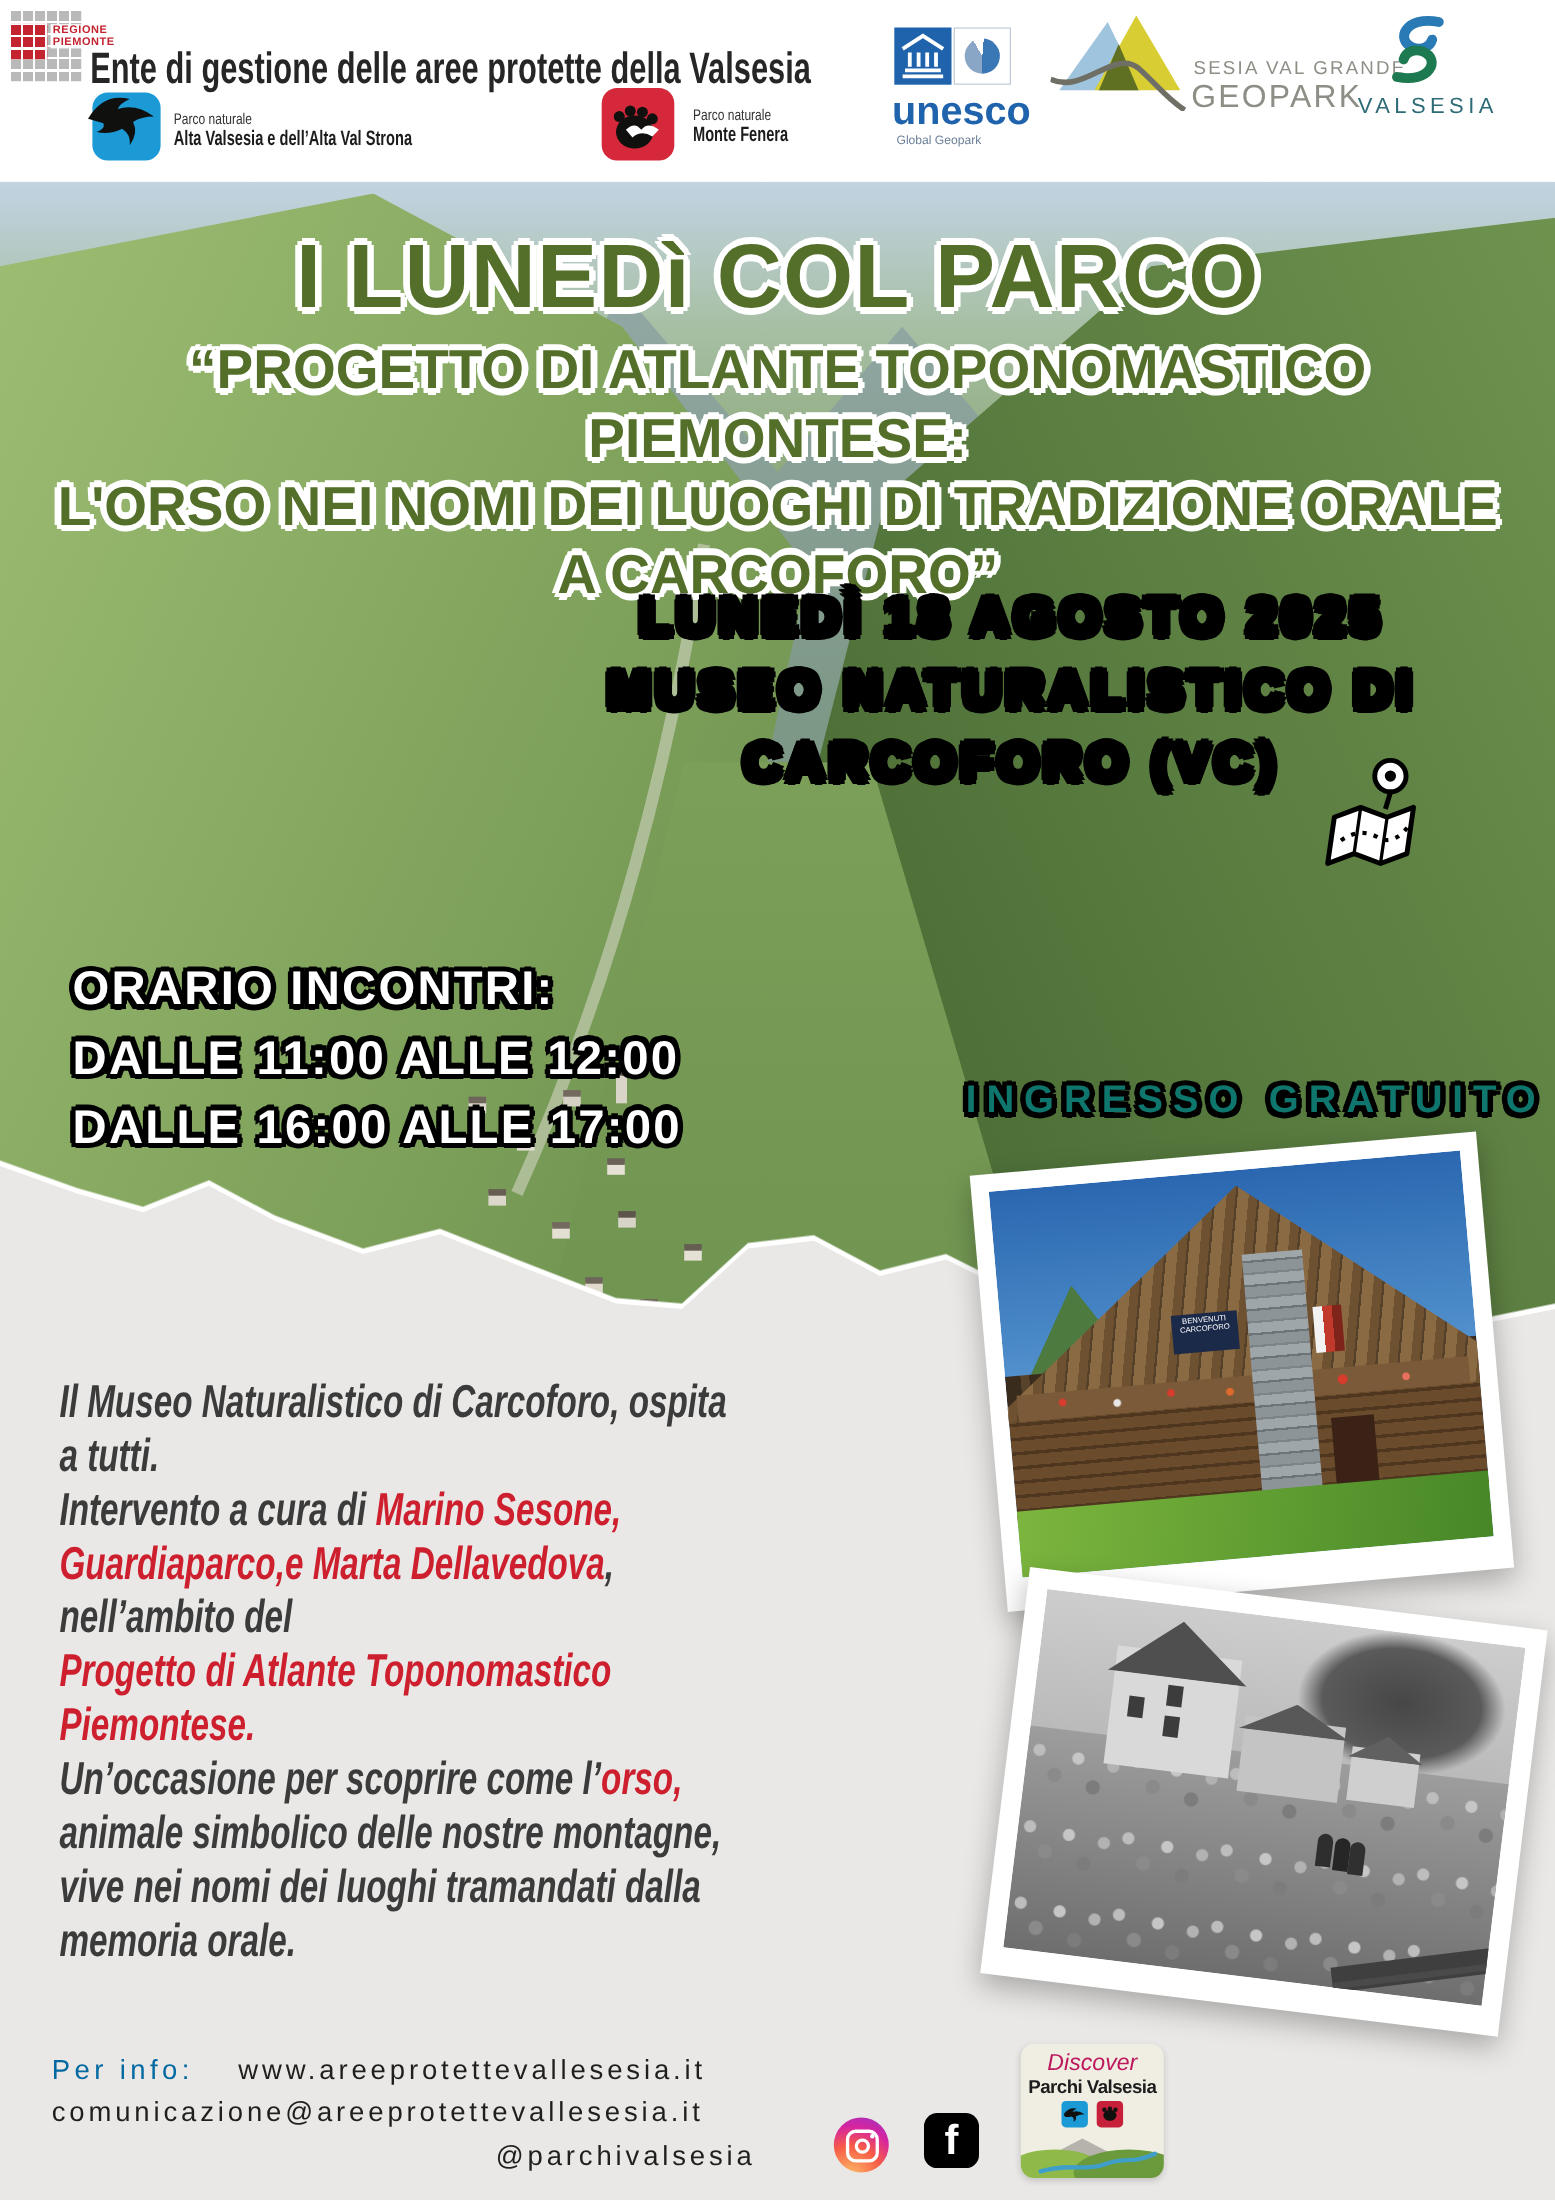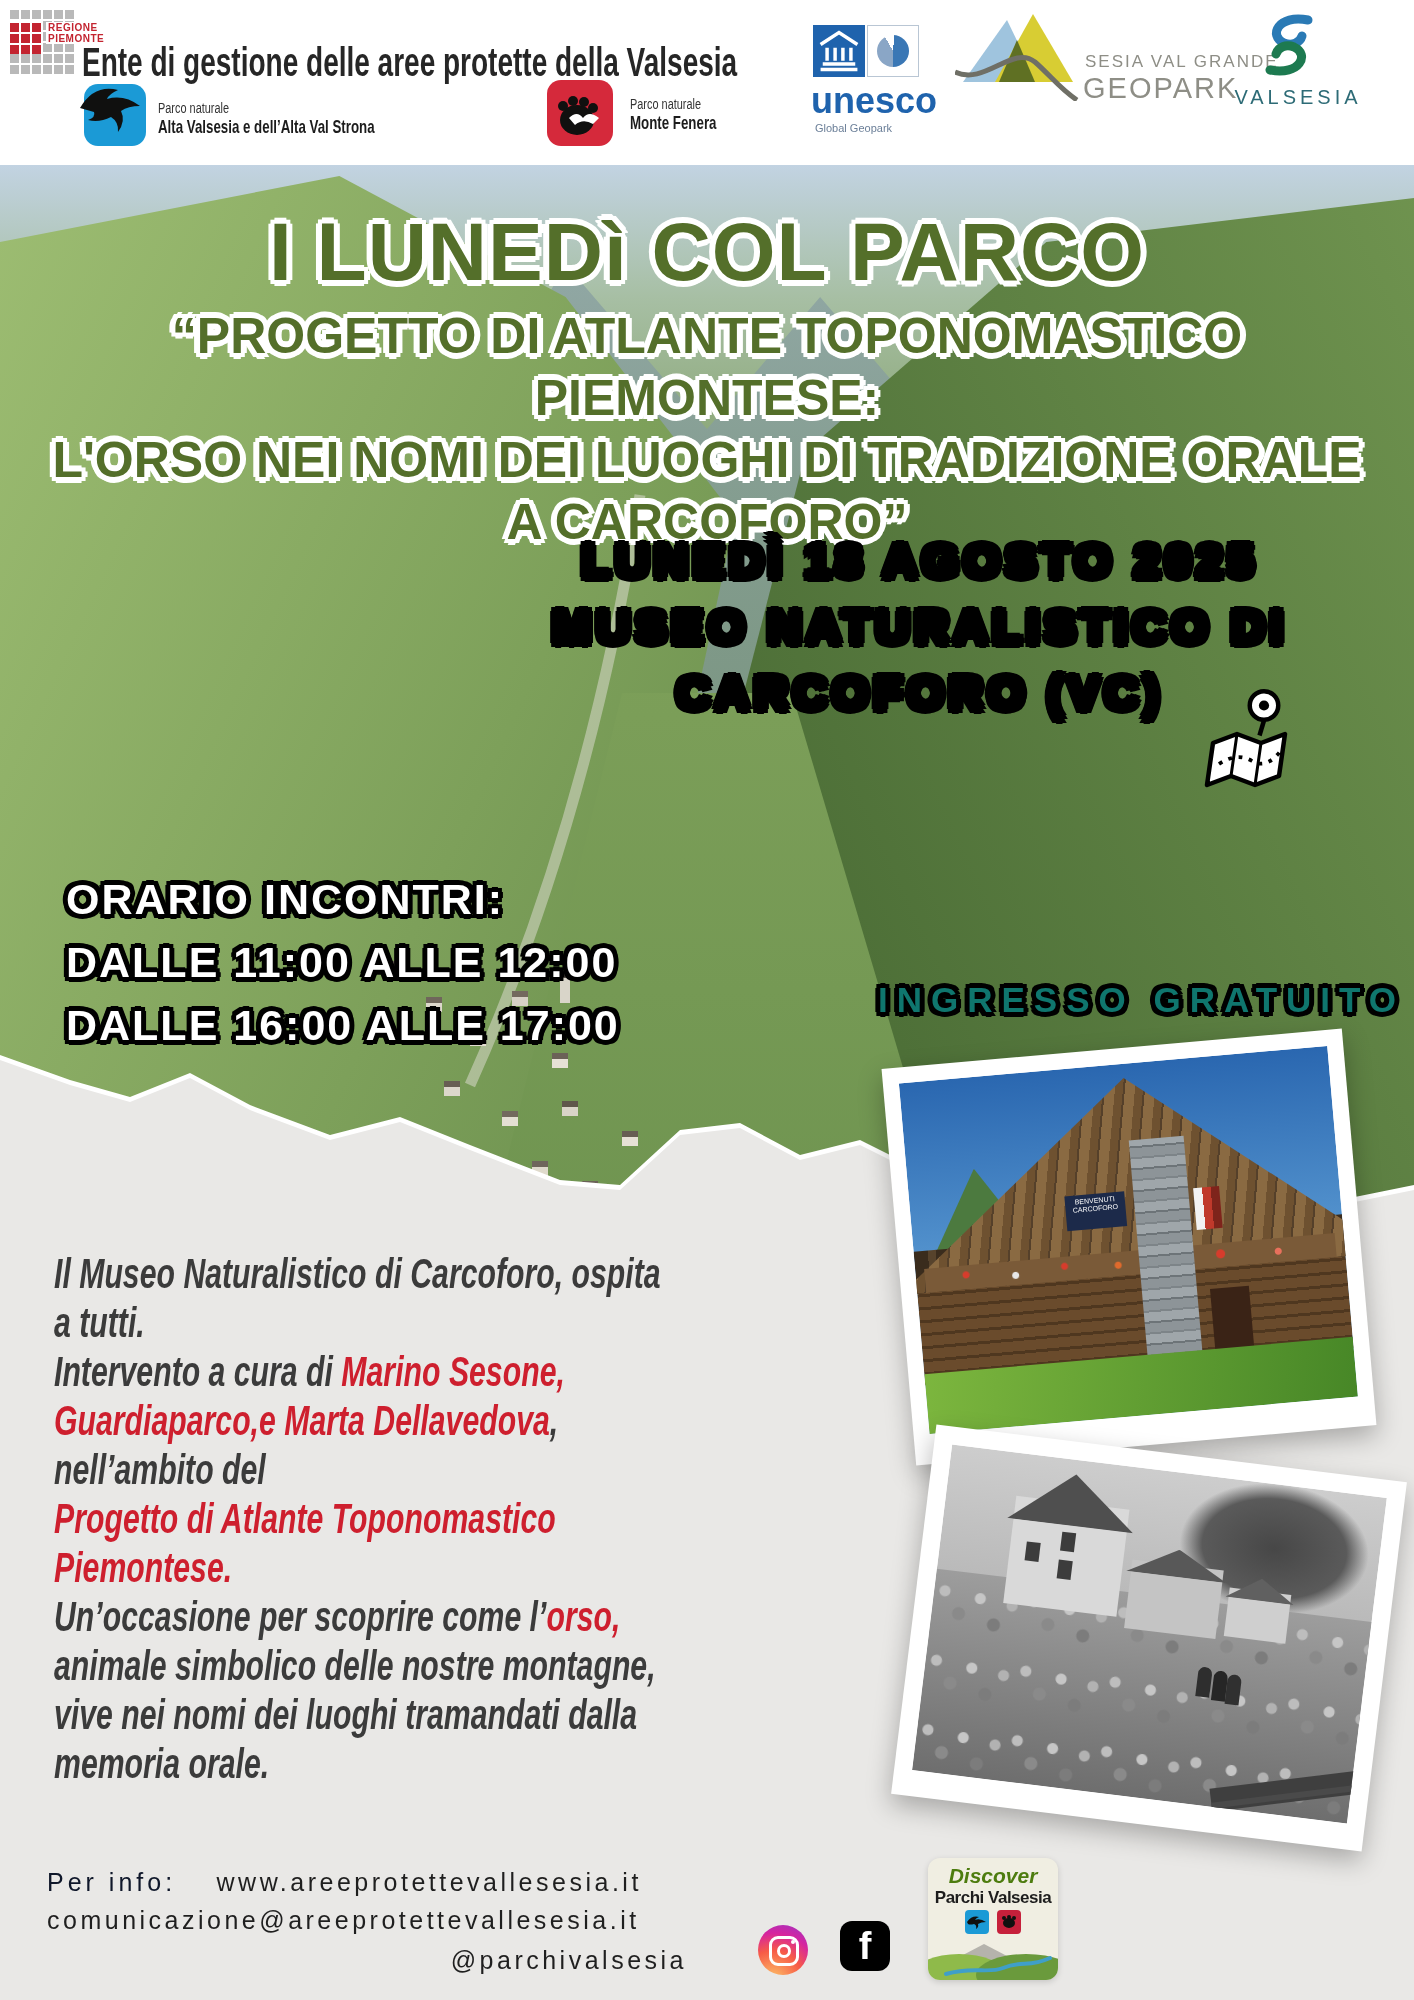--- a/index.html
+++ b/index.html
@@ -170,35 +170,35 @@
      clip-path:polygon(0 100%,50% 0,100% 100%);}
   .bw-bridge{position:absolute;right:-2%;bottom:4%;width:34%;height:7%;background:#3f3f3f;
      transform:rotate(-14deg);}
   .bw-bridge:after{content:"";position:absolute;left:0;top:14px;width:100%;height:6px;background:#4a4a4a;}
   .bw-people{position:absolute;left:62%;top:58%;width:14px;height:30px;background:#2e2e2e;
      border-radius:7px 7px 0 0;box-shadow:16px 2px 0 #262626,30px 4px 0 #303030;}
 
   
   .f-line{position:absolute;z-index:5;font-size:25px;letter-spacing:3.5px;color:#1f1f1f;white-space:nowrap;}
   .f-1{left:47px;top:1868px;}
-  .f-label{color:#0f172a;letter-spacing:4px;margin-right:30px;}
+  .f-label{color:#0369a1;letter-spacing:4px;margin-right:30px;}
   .f-2{left:47px;top:1906px;}
   .f-3{left:47px;top:1946px;width:640px;text-align:right;}
 
   .ig-icon{position:absolute;left:758px;top:1925px;width:50px;height:50px;border-radius:50%;z-index:5;
      background:radial-gradient(circle at 30% 110%,#fdc468,#f75b47 45%,#d6249f 72%,#9537c9 100%);}
   .ig-frame{position:absolute;left:11px;top:11px;width:24px;height:24px;border:3px solid #fff;border-radius:9px;}
   .ig-lens{position:absolute;left:19px;top:19px;width:8px;height:8px;border:3px solid #fff;border-radius:50%;}
   .ig-dot{position:absolute;left:33px;top:15px;width:4px;height:4px;background:#fff;border-radius:50%;}
   .fb-icon{position:absolute;left:840px;top:1921px;width:50px;height:50px;border-radius:12px;background:#000;
      z-index:5;color:#fff;font-size:38px;font-weight:bold;text-align:center;line-height:50px;}
 
   .discover{position:absolute;left:928px;top:1858px;width:130px;height:122px;background:#f0eee2;
      border-radius:12px;z-index:5;box-shadow:0 2px 6px rgba(0,0,0,.15);overflow:hidden;text-align:center;}
-  .d-title{font-style:italic;font-weight:bold;color:#4d7c0f;font-size:21px;margin-top:6px;}
+  .d-title{font-style:italic;font-weight:normal;color:#be185d;font-size:21px;margin-top:6px;}
   .d-sub{font-weight:bold;color:#1d1d1d;font-size:17px;letter-spacing:-0.5px;}
   .d-logos{position:absolute;left:0;top:52px;width:100%;display:flex;justify-content:center;gap:8px;}
   .d-sq{width:24px;height:24px;border-radius:4px;position:relative;}
   .d-sq.blue{background:#1b9ad6;}
   .d-sq.red{background:#c6203b;}
   .d-sq svg{position:absolute;left:2px;top:4px;}
   .d-scene{position:absolute;left:0;bottom:0;width:100%;height:36px;}
   .d-mtn{position:absolute;left:14px;bottom:14px;width:0;height:0;border-left:42px solid transparent;
      border-right:42px solid transparent;border-bottom:22px solid #b5b3ac;}
   .d-hill1{position:absolute;left:-14px;bottom:-14px;width:90px;height:40px;border-radius:50%;background:#8fba4a;}

